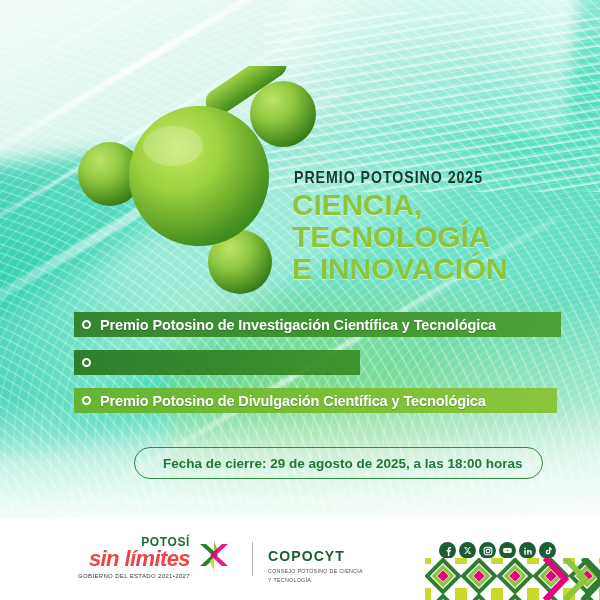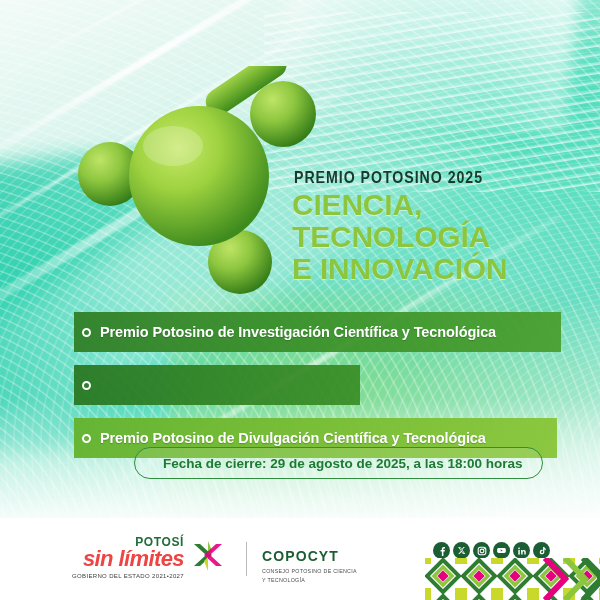--- a/index.html
+++ b/index.html
@@ -165,21 +165,21 @@
     text-shadow: 0 1px 1px rgba(255,255,255,0.55);
     white-space: nowrap;
   }
   .headline div { margin-bottom: 2px; }
 
   
   .awards { position: absolute; left: 74px; top: 312px; width: 500px; }
   .award-row {
     display: flex;
     align-items: center;
-    height: 40px;
+    height: 25px;
     margin-bottom: 13px;
     padding-left: 8px;
     box-sizing: border-box;
     white-space: nowrap;
   }
   .award-row.a1 { width: 487px; background: linear-gradient(90deg, rgba(46,125,35,0.93) 0%, rgba(60,146,40,0.93) 55%, rgba(72,158,44,0.93) 100%); }
   .award-row.a2 { width: 286px; background: linear-gradient(90deg, rgba(40,118,32,0.93) 0%, rgba(58,142,38,0.93) 100%); }
   .award-row.a3 { width: 483px; background: linear-gradient(90deg, rgba(100,178,44,0.95) 0%, rgba(122,190,50,0.95) 60%, rgba(135,197,55,0.95) 100%); }
   .bullet {
     width: 9px; height: 9px;
@@ -217,20 +217,21 @@
     white-space: nowrap;
     padding-left: 8px;
   }
 
   
   .footer {
     position: absolute;
     left: 0; right: 0; bottom: 0;
     height: 82px;
     background: #ffffff;
+    padding-left: 6px;
   }
   .footer-inner {
     position: relative;
     width: 100%; height: 100%;
   }
 
   .gob-logo { position: absolute; left: 72px; top: 18px; display: flex; align-items: center; }
   .gob-text { text-align: right; }
   .gob-potosi {
     font-size: 12px; font-weight: 700; color: #1f6b3a;

